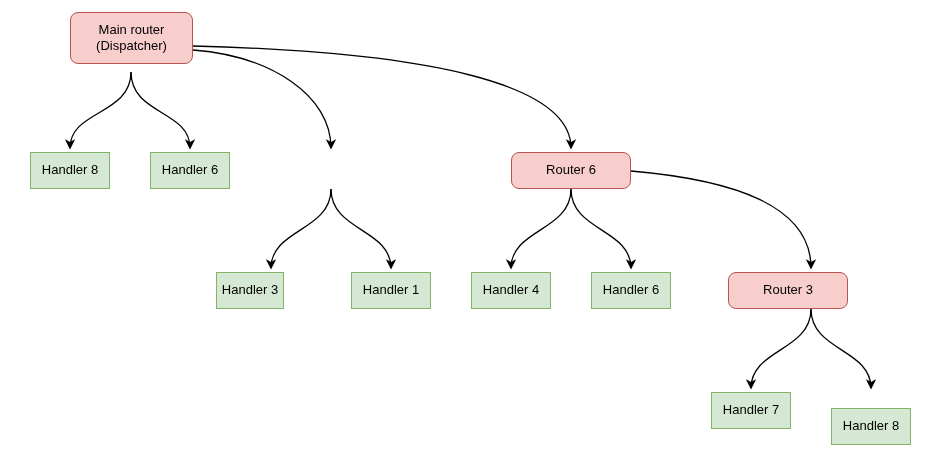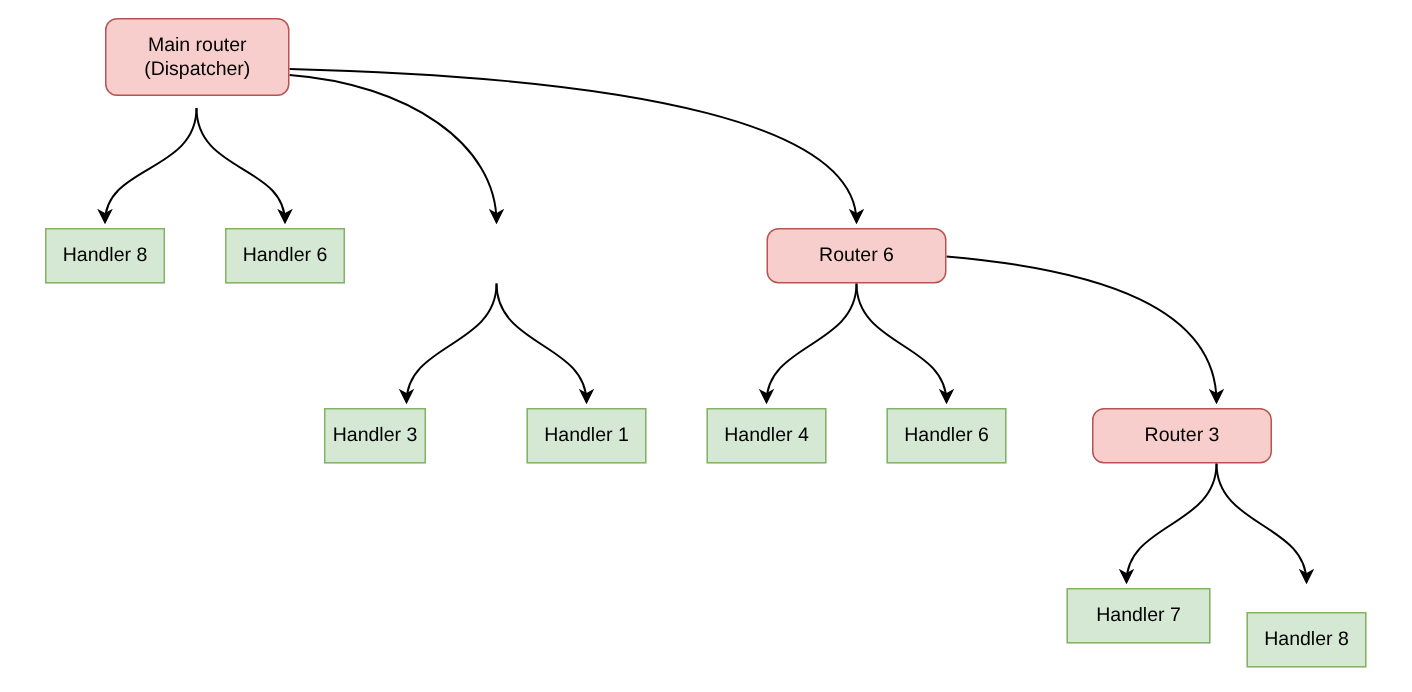--- a/index.html
+++ b/index.html
@@ -89,17 +89,17 @@
   <div class="node handler" style="left:216px; top:272px; width:68px;  height:37px">Handler 3</div>
 
   <div class="node handler" style="left:351px; top:272px; width:80px;  height:37px">Handler 1</div>
 
   <div class="node handler" style="left:471px; top:272px; width:80px;  height:37px">Handler 4</div>
 
   <div class="node handler" style="left:591px; top:272px; width:80px;  height:37px">Handler 6</div>
 
   <div class="node router" style="left:728px; top:272px; width:120px; height:37px">Router 3</div>
 
-  <div class="node handler" style="left:711px; top:392px; width:96px;  height:37px">Handler 7</div>
+  <div class="node handler" style="left:711px; top:392px; width:80px;  height:37px">Handler 7</div>
 
   <div class="node handler" style="left:831px; top:408px; width:80px;  height:37px">Handler 8</div>
 
 </div>
 
 </body></html>

